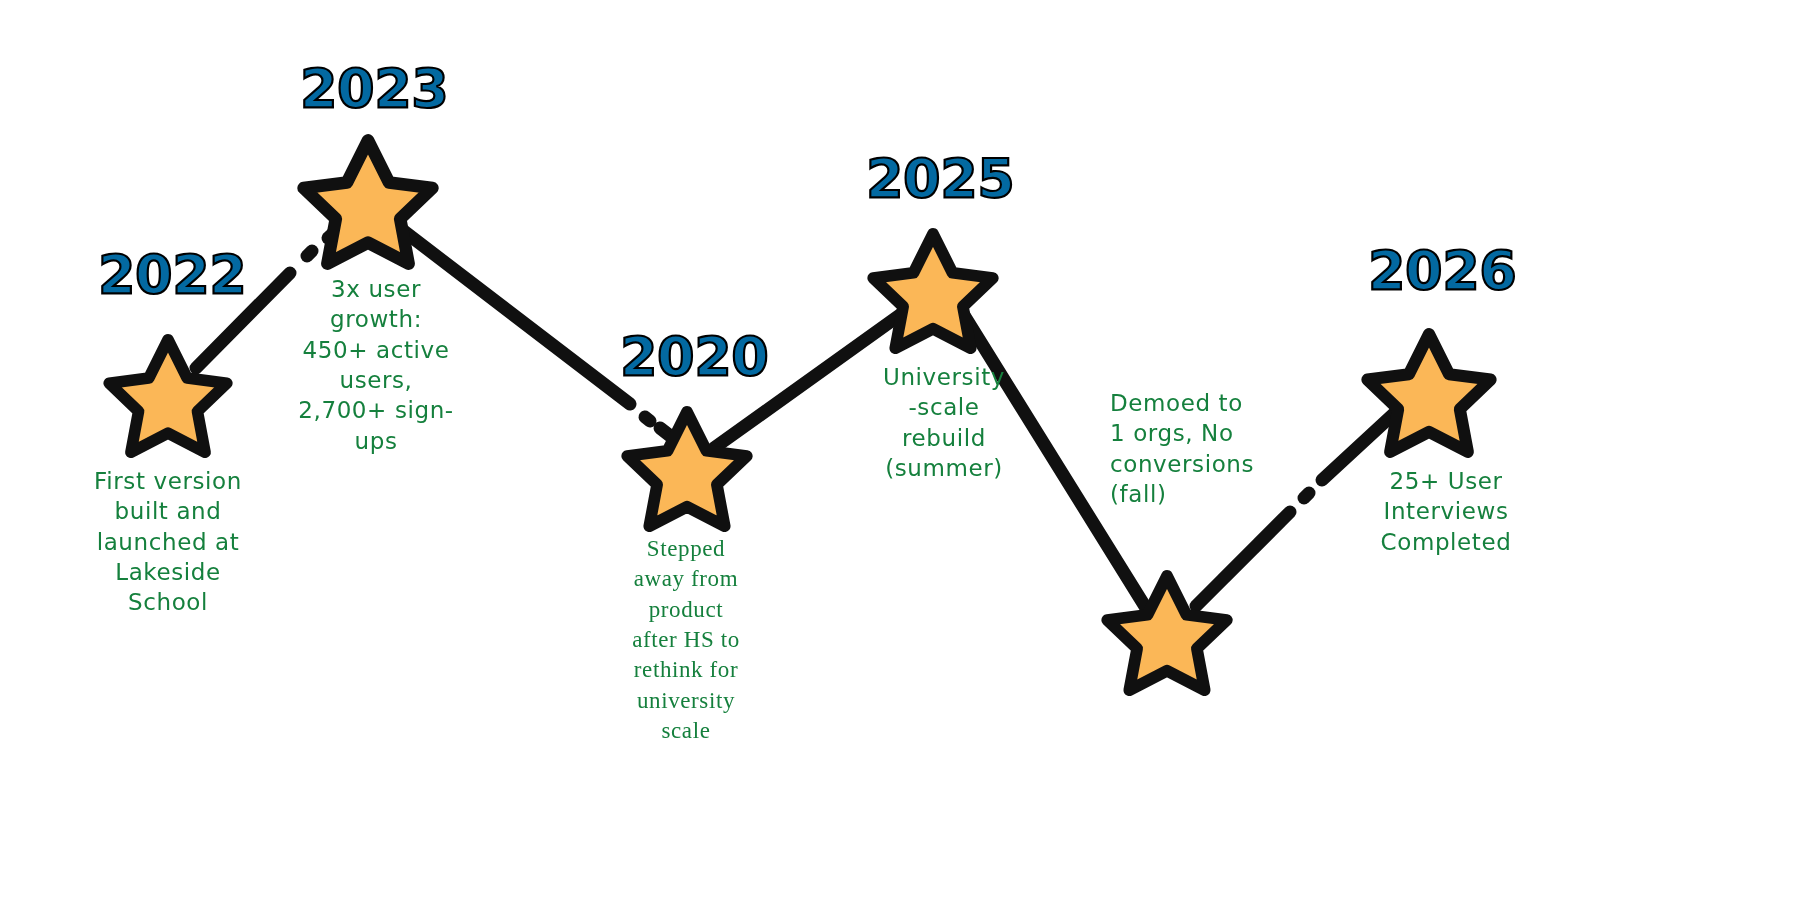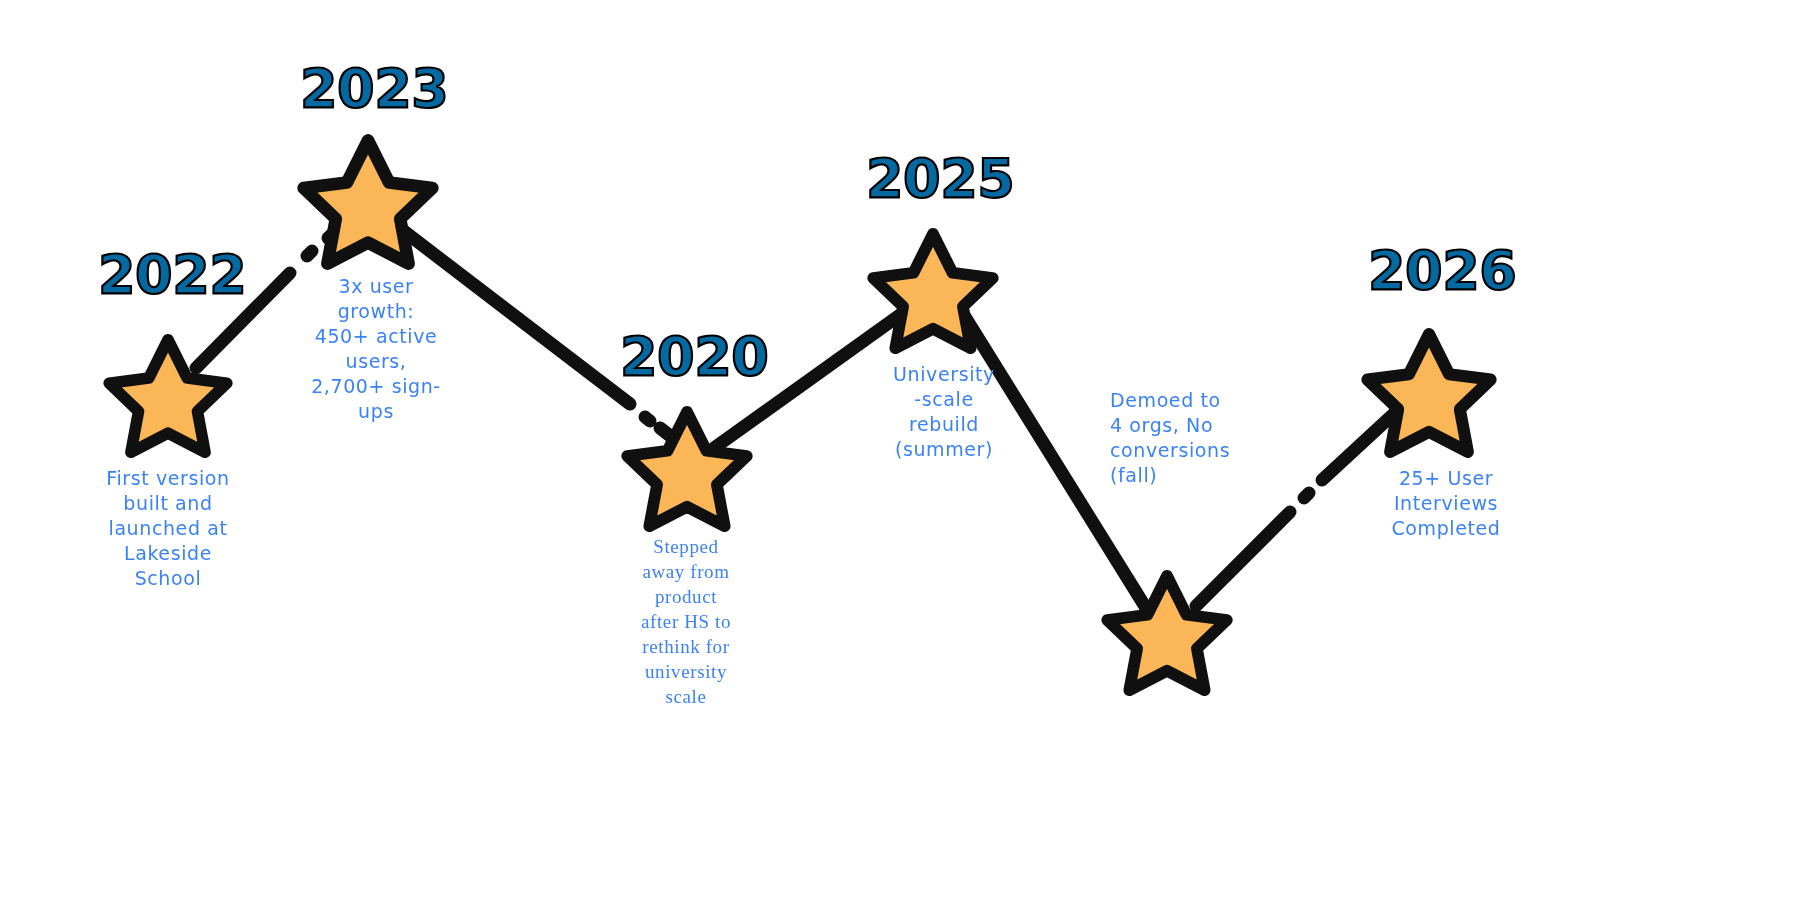--- a/index.html
+++ b/index.html
@@ -26,23 +26,23 @@
     font-size:54px;
     letter-spacing:-0.5px;
     line-height:1;
     white-space:nowrap;
     -webkit-text-stroke:2.2px #000000;
   }
 
   
   .desc{
     position:absolute;
-    color:#3b82f6;
+    color:#15803d;
     font-family:"DejaVu Sans", sans-serif;
-    font-size:19px;
+    font-size:23px;
     line-height:1.32;
     white-space:pre-line;
     letter-spacing:0.6px;
   }
   .desc.center{text-align:center;}
   .desc.left{text-align:left;}
 
   
   #year-2020{left:98px;  top:248px;}
   #year-2023{left:300px; top:62px;}
@@ -149,21 +149,21 @@
 rethink for
 university
 scale</div>
 
   <div class="desc center" id="desc-2025">University
 -scale
 rebuild
 (summer)</div>
 
   <div class="desc left" id="desc-2025b">Demoed to
-4 orgs, No
+1 orgs, No
 conversions
 (fall)</div>
 
   <div class="desc center" id="desc-2026">25+ User
 Interviews
 Completed</div>
 
 </div>
 
 </body></html>

